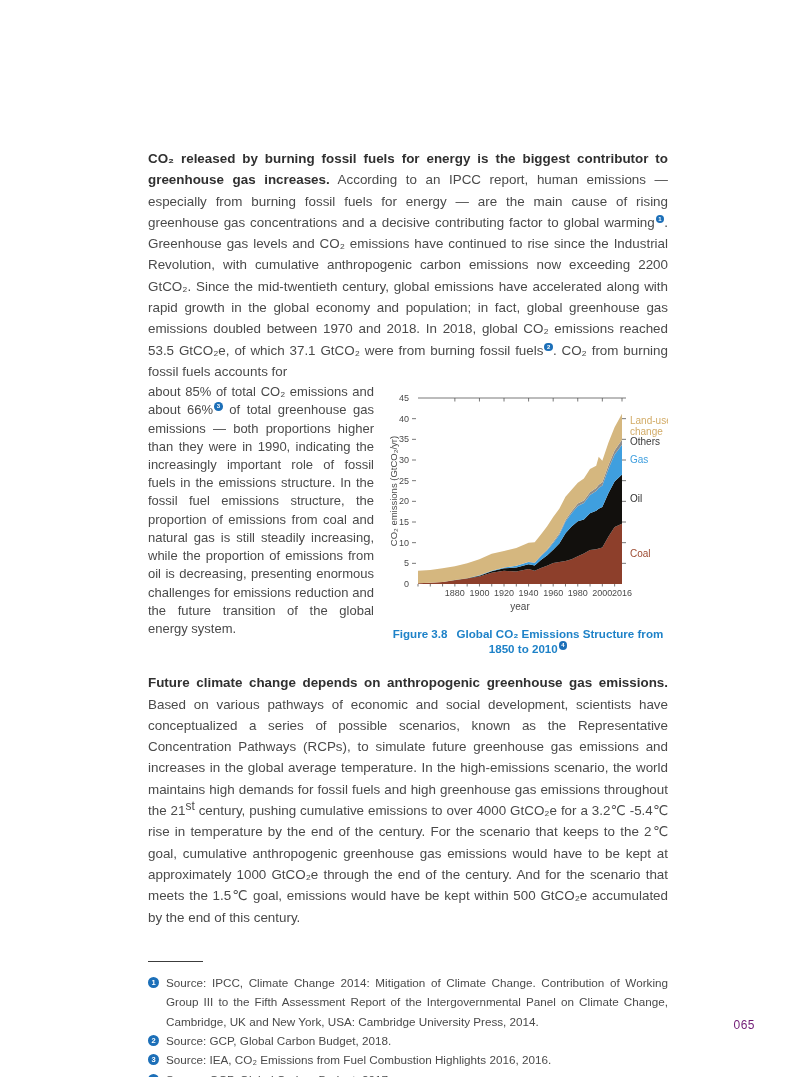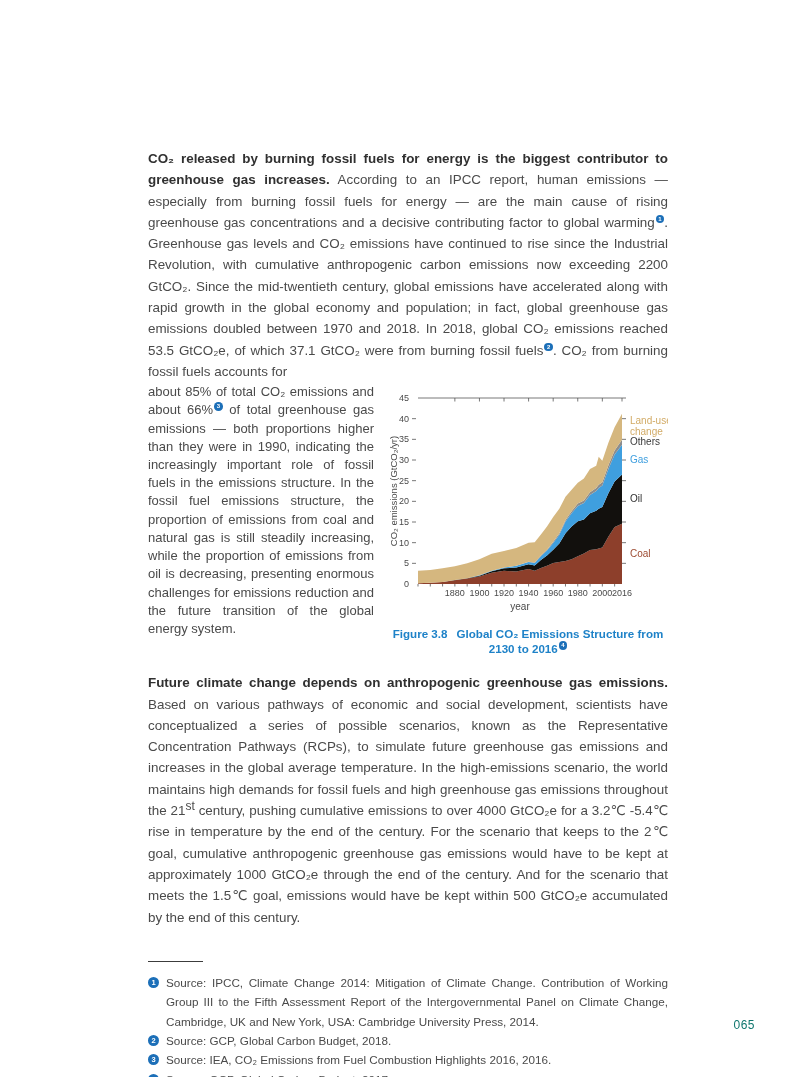--- a/index.html
+++ b/index.html
@@ -25,21 +25,21 @@
     display:inline-block; width:11px; height:11px; border-radius:50%;
     background:#1c6fb8; color:#fff; font-size:7.5px; font-weight:bold;
     line-height:11px; text-align:center; font-style:normal;
   }
   .sup-circle { width:8.5px; height:8.5px; line-height:8.5px; font-size:6px; vertical-align:6px; margin-left:1px; }
   .ord { font-size:12px; vertical-align:super; line-height:0; }
   .footnote-divider { width:55px; border-top:1.4px solid #3c3c3c; margin-top:33px; }
   .footnotes { margin-top:11px; font-size:11.7px; line-height:19.4px; color:#4a4a4a; text-align:justify; }
   .footnote { position:relative; padding-left:18px; }
   .footnote .fn-num { position:absolute; left:0; top:4px; }
-  .page-number { position:absolute; right:38px; top:1018px; font-size:12px; color:#0f766e; letter-spacing:0.5px; }
+  .page-number { position:absolute; right:38px; top:1018px; font-size:12px; color:#701a75; letter-spacing:0.5px; }
 </style>
 </head>
 <body>
 
 <div class="page">
   <div class="content">
 
     <p class="body-para"><strong>CO₂ released by burning fossil fuels for energy is the biggest contributor to greenhouse gas increases.</strong><span> According to an IPCC report, human emissions — especially from burning fossil fuels for energy — are the main cause of rising greenhouse gas concentrations and a decisive contributing factor to global warming</span><span class="fncircle sup-circle">1</span><span>. Greenhouse gas levels and CO₂ emissions have continued to rise since the Industrial Revolution, with cumulative anthropogenic carbon emissions now exceeding 2200 GtCO₂. Since the mid-twentieth century, global emissions have accelerated along with rapid growth in the global economy and population; in fact, global greenhouse gas emissions doubled between 1970 and 2018. In 2018, global CO₂ emissions reached 53.5 GtCO₂e, of which 37.1 GtCO₂ were from burning fossil fuels</span><span class="fncircle sup-circle">2</span><span>. CO₂ from burning fossil fuels accounts for</span></p>
 
     <div class="wrap-section">
@@ -116,21 +116,21 @@
             <text x="9" y="106" text-anchor="middle" font-size="9.5" fill="#4a4a4a" transform="rotate(-90 9 106)">CO₂ emissions (GtCO₂/yr)</text>
             <text x="242" y="171.82666666666665" font-size="10" fill="#9c4a31">Coal</text>
             <text x="242" y="117.06" font-size="10" fill="#2e2e2e">Oil</text>
             <text x="242" y="77.58666666666667" font-size="10" fill="#3f9fdf">Gas</text>
             <text x="242" y="60.22666666666663" font-size="10" fill="#3a3a3a">Others</text>
             <text x="242" y="39.22666666666666" font-size="10" fill="#d2ab66">Land-use</text>
             <text x="242" y="50.22666666666666" font-size="10" fill="#d2ab66">change</text>
           </svg>
         <figcaption>
           <span class="cap-line"><span>Figure 3.8</span><span class="cap-gap"></span><span>Global CO₂ Emissions Structure from</span></span>
-          <span class="cap-line"><span>2130 to 2016</span><span class="fncircle sup-circle">4</span></span>
+          <span class="cap-line"><span>1850 to 2010</span><span class="fncircle sup-circle">4</span></span>
         </figcaption>
       </figure>
     </div>
 
     <p class="body-para para-future"><strong>Future climate change depends on anthropogenic greenhouse gas emissions.</strong><span> Based on various pathways of economic and social development, scientists have conceptualized a series of possible scenarios, known as the Representative Concentration Pathways (RCPs), to simulate future greenhouse gas emissions and increases in the global average temperature. In the high-emissions scenario, the world maintains high demands for fossil fuels and high greenhouse gas emissions throughout the 21</span><sup class="ord">st</sup><span> century, pushing cumulative emissions to over 4000 GtCO₂e for a 3.2℃ -5.4℃ rise in temperature by the end of the century. For the scenario that keeps to the 2℃ goal, cumulative anthropogenic greenhouse gas emissions would have to be kept at approximately 1000 GtCO₂e through the end of the century. And for the scenario that meets the 1.5℃ goal, emissions would have be kept within 500 GtCO₂e accumulated by the end of this century.</span></p>
 
     <div class="footnote-divider"></div>
 
     <div class="footnotes">
       <div class="footnote">

